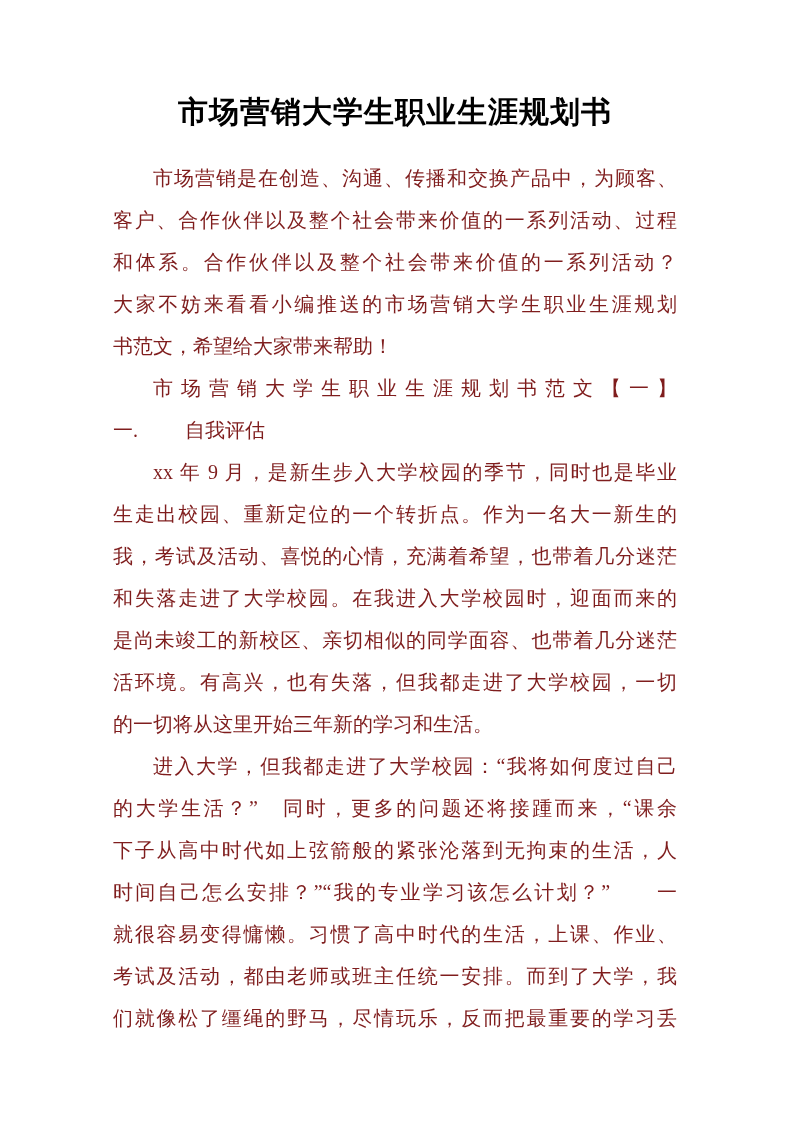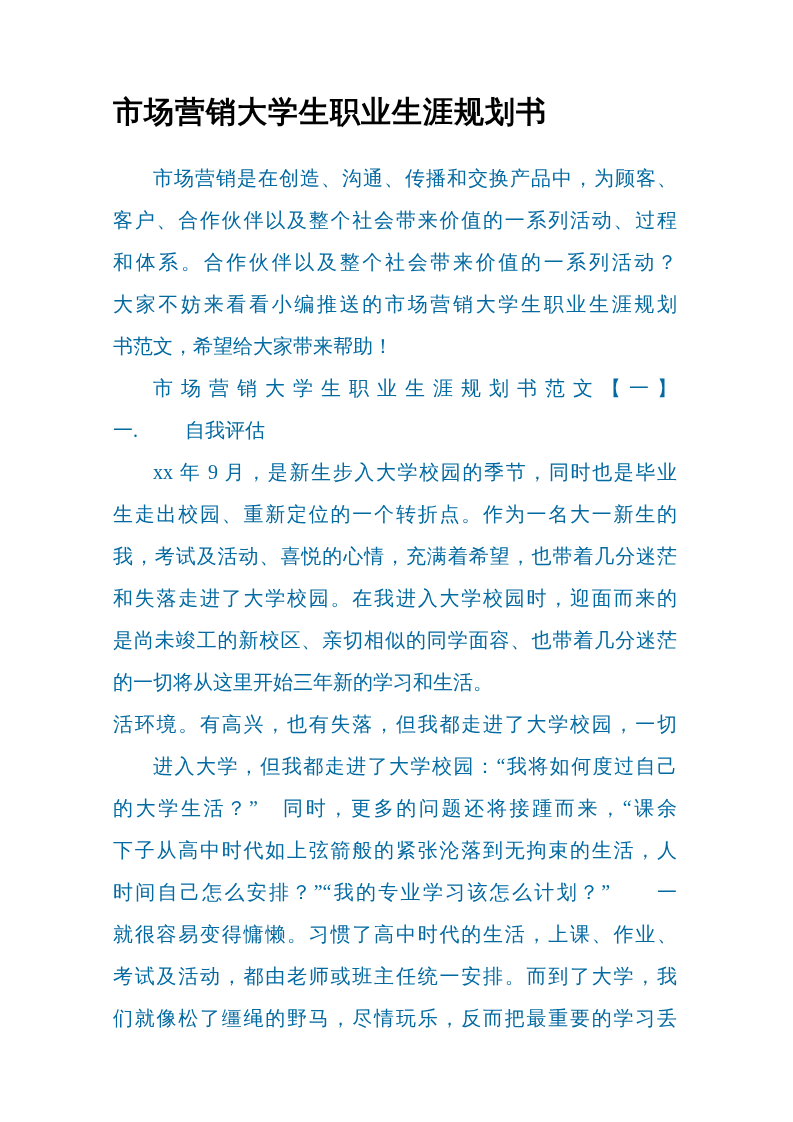--- a/index.html
+++ b/index.html
@@ -16,29 +16,30 @@
     box-sizing: border-box;
     padding: 91px 116px 0 113px;
     overflow: hidden;
   }
   .doc-title {
     font-family: "Liberation Sans", "DejaVu Sans", sans-serif;
     font-weight: 700;
     font-size: 30px;
     line-height: 42px;
     color: #000000;
+    text-align: center;
     margin: 0 0 24px 0;
     letter-spacing: 1px;
     white-space: nowrap;
   }
   .body-text {
     font-family: "Liberation Serif", "DejaVu Serif", serif;
     font-size: 20px;
     line-height: 42px;
-    color: #0369a1;
+    color: #7f1d1d;
   }
   
   .line {
     height: 42px;
     overflow: hidden;
     text-align: justify;
     text-align-last: justify;
     -moz-text-align-last: justify;
   }
   .line.flow-end {
@@ -80,22 +81,22 @@
     <div class="line sect">
       <span class="sect-marker">一.</span><span>自我评估</span>
     </div>
 
     <div>
       <div class="line indent">xx 年 9 月，是新生步入大学校园的季节，同时也是毕业</div>
       <div class="line">生走出校园、重新定位的一个转折点。作为一名大一新生的</div>
       <div class="line">我，考试及活动、喜悦的心情，充满着希望，也带着几分迷茫</div>
       <div class="line">和失落走进了大学校园。在我进入大学校园时，迎面而来的</div>
       <div class="line">是尚未竣工的新校区、亲切相似的同学面容、也带着几分迷茫</div>
+      <div class="line">活环境。有高兴，也有失落，但我都走进了大学校园，一切</div>
       <div class="line flow-end">的一切将从这里开始三年新的学习和生活。</div>
-      <div class="line">活环境。有高兴，也有失落，但我都走进了大学校园，一切</div>
     </div>
 
     <div>
       <div class="line indent">进入大学，但我都走进了大学校园：“我将如何度过自己</div>
       <div class="line">的大学生活？”　同时，更多的问题还将接踵而来，“课余</div>
       <div class="line">下子从高中时代如上弦箭般的紧张沦落到无拘束的生活，人</div>
       <div class="line">时间自己怎么安排？”“我的专业学习该怎么计划？”　　一</div>
       <div class="line">就很容易变得慵懒。习惯了高中时代的生活，上课、作业、</div>
       <div class="line">考试及活动，都由老师或班主任统一安排。而到了大学，我</div>
       <div class="line">们就像松了缰绳的野马，尽情玩乐，反而把最重要的学习丢</div>

